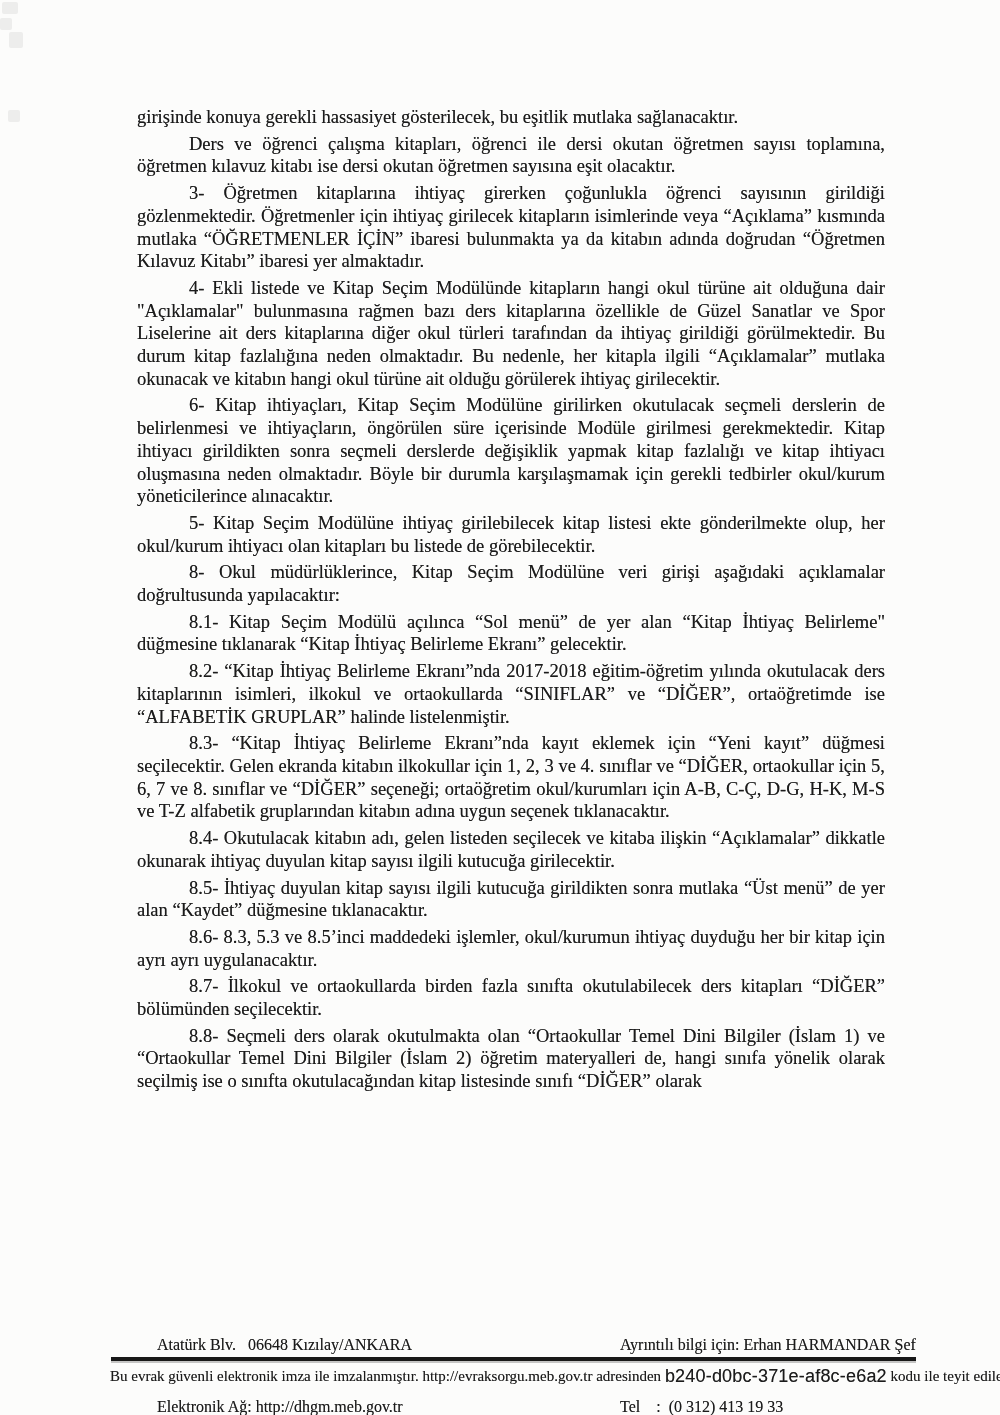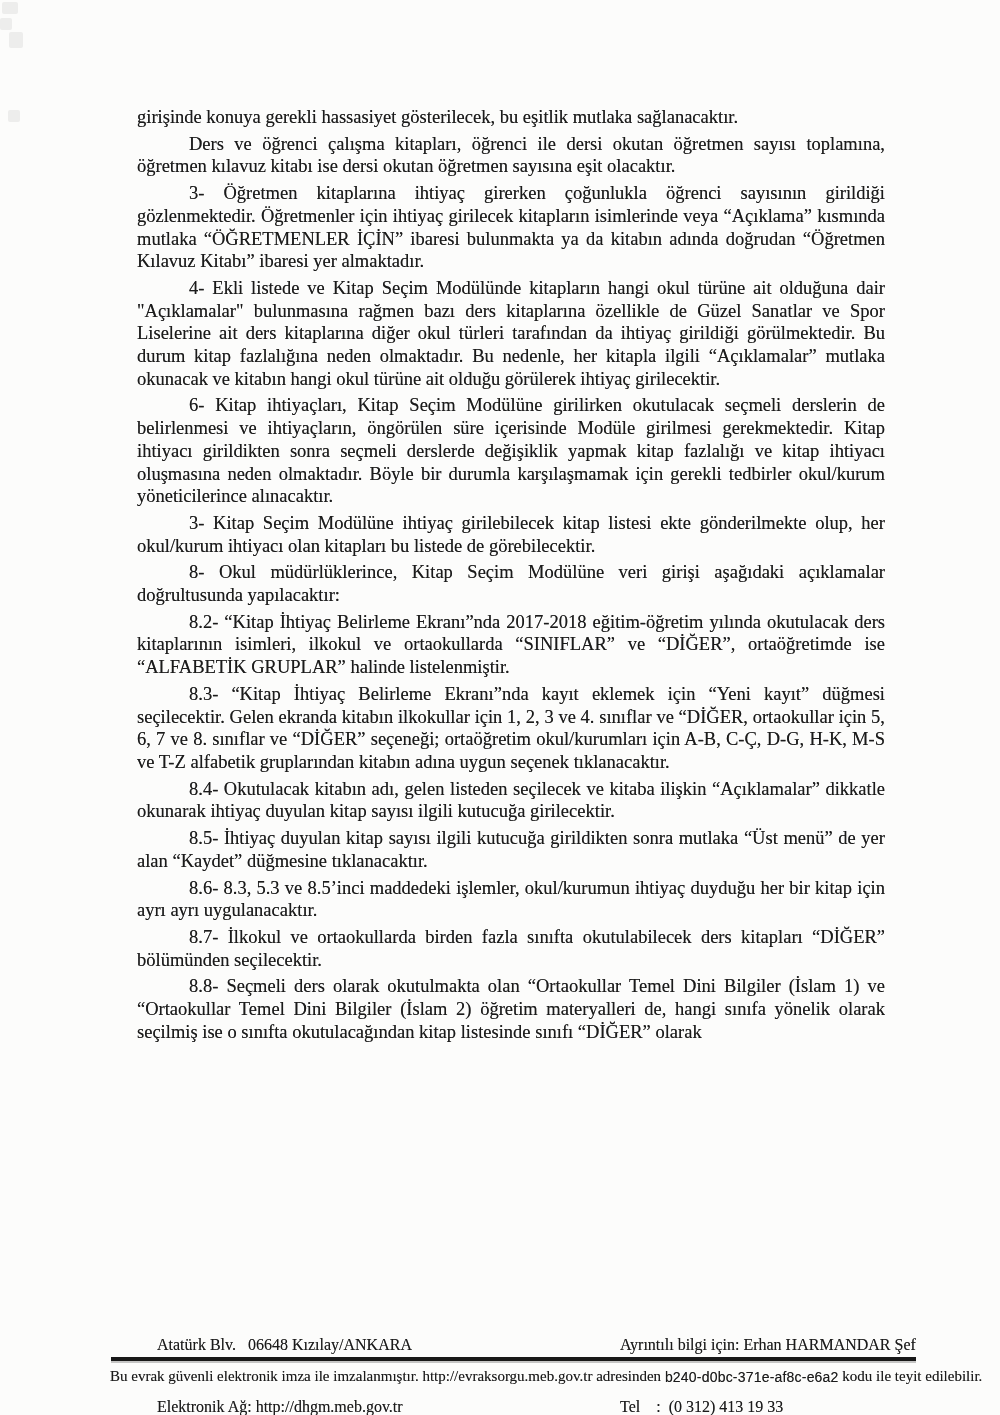--- a/index.html
+++ b/index.html
@@ -45,43 +45,44 @@
     box-shadow:0 2px 0 rgba(30,30,30,0.25);
   }
   .verify{
     position:absolute;left:110px;top:1366px;width:812px;
     font-size:15px;line-height:20px;
     white-space:nowrap;
     text-shadow:0 0 0.35px rgba(20,20,20,0.5);
   }
   .verify .code{
     font-family:"Liberation Sans", sans-serif;
-    font-size:14px;
+    font-size:18px;
     letter-spacing:0.2px;
     vertical-align:-1px;
   }
 </style>
 </head>
 <body>
 
 <div class="page">
 
   <div class="smudge s1"></div>
   <div class="smudge s2"></div>
   <div class="smudge s3"></div>
   <div class="smudge s4"></div>
 
   <div class="body-text">
     <p class="cont">girişinde konuya gerekli hassasiyet gösterilecek, bu eşitlik mutlaka sağlanacaktır.</p>
     <p>Ders ve öğrenci çalışma kitapları, öğrenci ile dersi okutan öğretmen sayısı toplamına, öğretmen kılavuz kitabı ise dersi okutan öğretmen sayısına eşit olacaktır.</p>
     <p>3- Öğretmen kitaplarına ihtiyaç girerken çoğunlukla öğrenci sayısının girildiği gözlenmektedir. Öğretmenler için ihtiyaç girilecek kitapların isimlerinde veya “Açıklama” kısmında mutlaka “ÖĞRETMENLER İÇİN” ibaresi bulunmakta ya da kitabın adında doğrudan “Öğretmen Kılavuz Kitabı” ibaresi yer almaktadır.</p>
     <p>4- Ekli listede ve Kitap Seçim Modülünde kitapların hangi okul türüne ait olduğuna dair "Açıklamalar" bulunmasına rağmen bazı ders kitaplarına özellikle de Güzel Sanatlar ve Spor Liselerine ait ders kitaplarına diğer okul türleri tarafından da ihtiyaç girildiği görülmektedir. Bu durum kitap fazlalığına neden olmaktadır. Bu nedenle, her kitapla ilgili “Açıklamalar” mutlaka okunacak ve kitabın hangi okul türüne ait olduğu görülerek ihtiyaç girilecektir.</p>
     <p>6- Kitap ihtiyaçları, Kitap Seçim Modülüne girilirken okutulacak seçmeli derslerin de belirlenmesi ve ihtiyaçların, öngörülen süre içerisinde Modüle girilmesi gerekmektedir. Kitap ihtiyacı girildikten sonra seçmeli derslerde değişiklik yapmak kitap fazlalığı ve kitap ihtiyacı oluşmasına neden olmaktadır. Böyle bir durumla karşılaşmamak için gerekli tedbirler okul/kurum yöneticilerince alınacaktır.</p>
-    <p>3- Kitap Seçim Modülüne ihtiyaç girilebilecek kitap listesi ekte gönderilmekte olup, her okul/kurum ihtiyacı olan kitapları bu listede de görebilecektir.</p>
+    <p>5- Kitap Seçim Modülüne ihtiyaç girilebilecek kitap listesi ekte gönderilmekte olup, her okul/kurum ihtiyacı olan kitapları bu listede de görebilecektir.</p>
     <p>8- Okul müdürlüklerince, Kitap Seçim Modülüne veri girişi aşağıdaki açıklamalar doğrultusunda yapılacaktır:</p>
+    <p>8.1- Kitap Seçim Modülü açılınca “Sol menü” de yer alan “Kitap İhtiyaç Belirleme" düğmesine tıklanarak “Kitap İhtiyaç Belirleme Ekranı” gelecektir.</p>
     <p>8.2- “Kitap İhtiyaç Belirleme Ekranı”nda 2017-2018 eğitim-öğretim yılında okutulacak ders kitaplarının isimleri, ilkokul ve ortaokullarda “SINIFLAR” ve “DİĞER”, ortaöğretimde ise “ALFABETİK GRUPLAR” halinde listelenmiştir.</p>
     <p>8.3- “Kitap İhtiyaç Belirleme Ekranı”nda kayıt eklemek için “Yeni kayıt” düğmesi seçilecektir. Gelen ekranda kitabın ilkokullar için 1, 2, 3 ve 4. sınıflar ve “DİĞER, ortaokullar için 5, 6, 7 ve 8. sınıflar ve “DİĞER” seçeneği; ortaöğretim okul/kurumları için A-B, C-Ç, D-G, H-K, M-S ve T-Z alfabetik gruplarından kitabın adına uygun seçenek tıklanacaktır.</p>
     <p>8.4- Okutulacak kitabın adı, gelen listeden seçilecek ve kitaba ilişkin “Açıklamalar” dikkatle okunarak ihtiyaç duyulan kitap sayısı ilgili kutucuğa girilecektir.</p>
     <p>8.5- İhtiyaç duyulan kitap sayısı ilgili kutucuğa girildikten sonra mutlaka “Üst menü” de yer alan “Kaydet” düğmesine tıklanacaktır.</p>
     <p>8.6- 8.3, 5.3 ve 8.5’inci maddedeki işlemler, okul/kurumun ihtiyaç duyduğu her bir kitap için ayrı ayrı uygulanacaktır.</p>
     <p>8.7- İlkokul ve ortaokullarda birden fazla sınıfta okutulabilecek ders kitapları “DİĞER” bölümünden seçilecektir.</p>
     <p>8.8- Seçmeli ders olarak okutulmakta olan “Ortaokullar Temel Dini Bilgiler (İslam 1) ve “Ortaokullar Temel Dini Bilgiler (İslam 2) öğretim materyalleri de, hangi sınıfa yönelik olarak seçilmiş ise o sınıfta okutulacağından kitap listesinde sınıfı “DİĞER” olarak</p>
   </div>
 
   <div class="footer">

